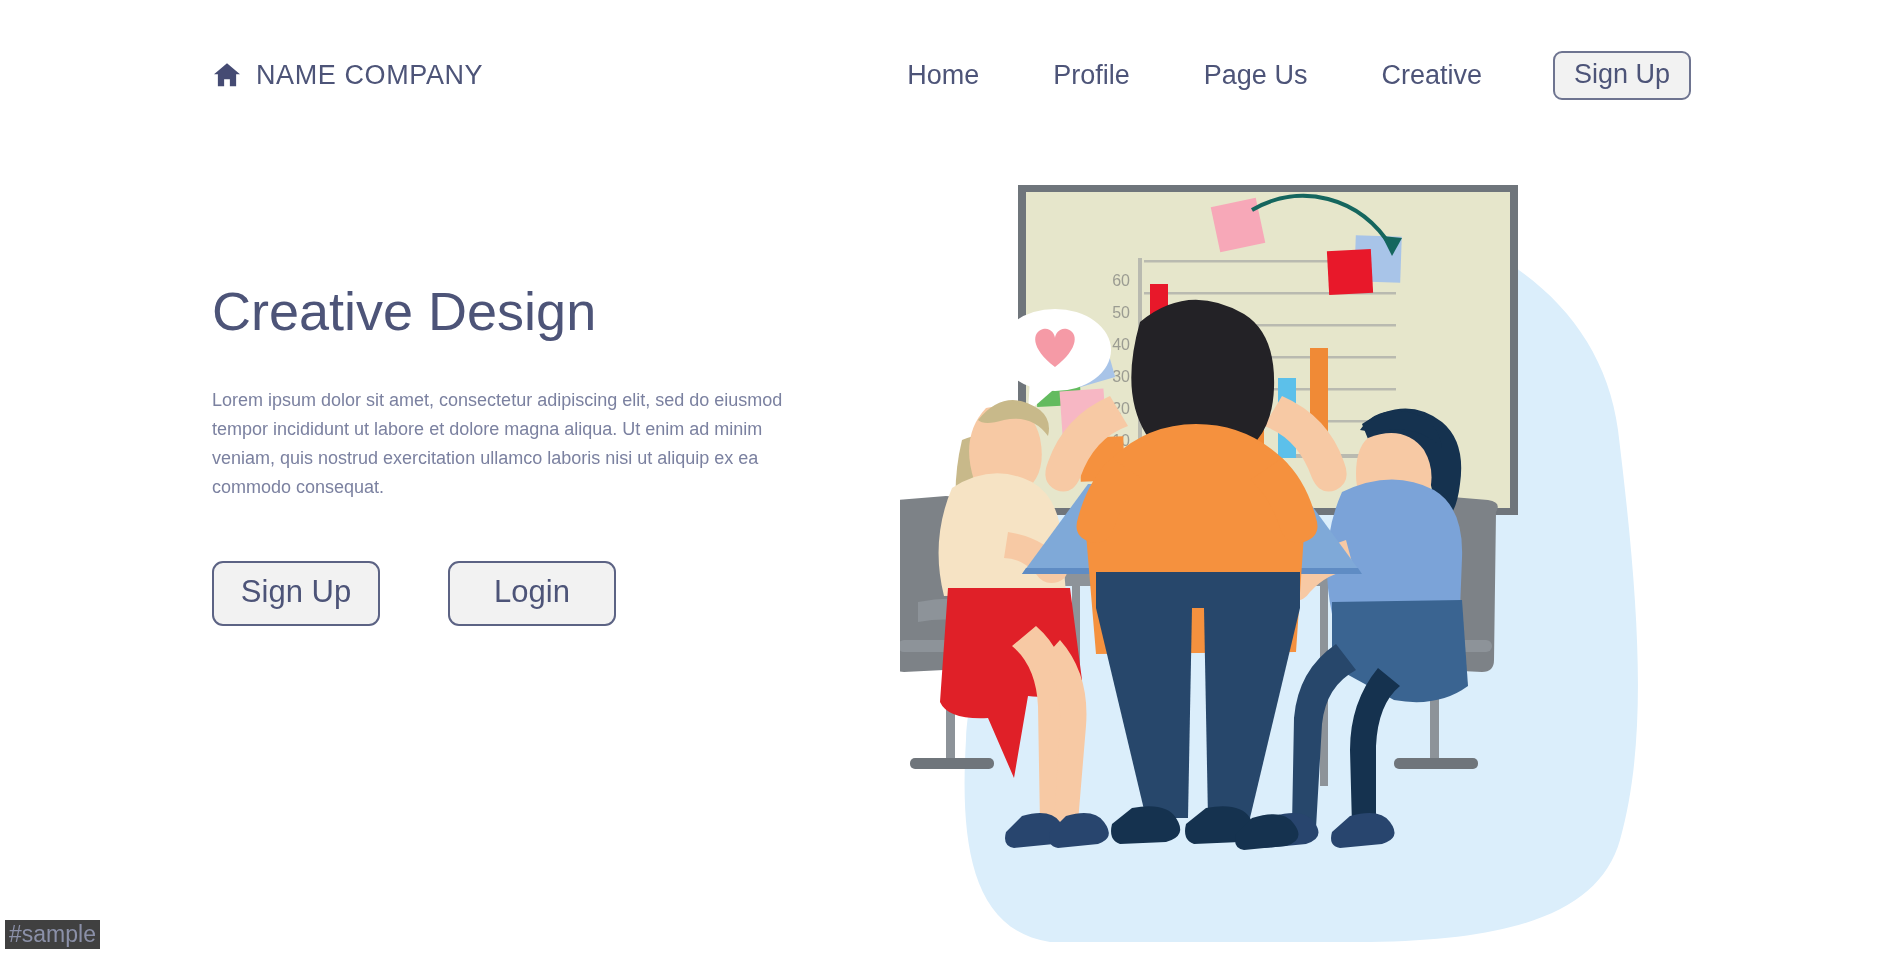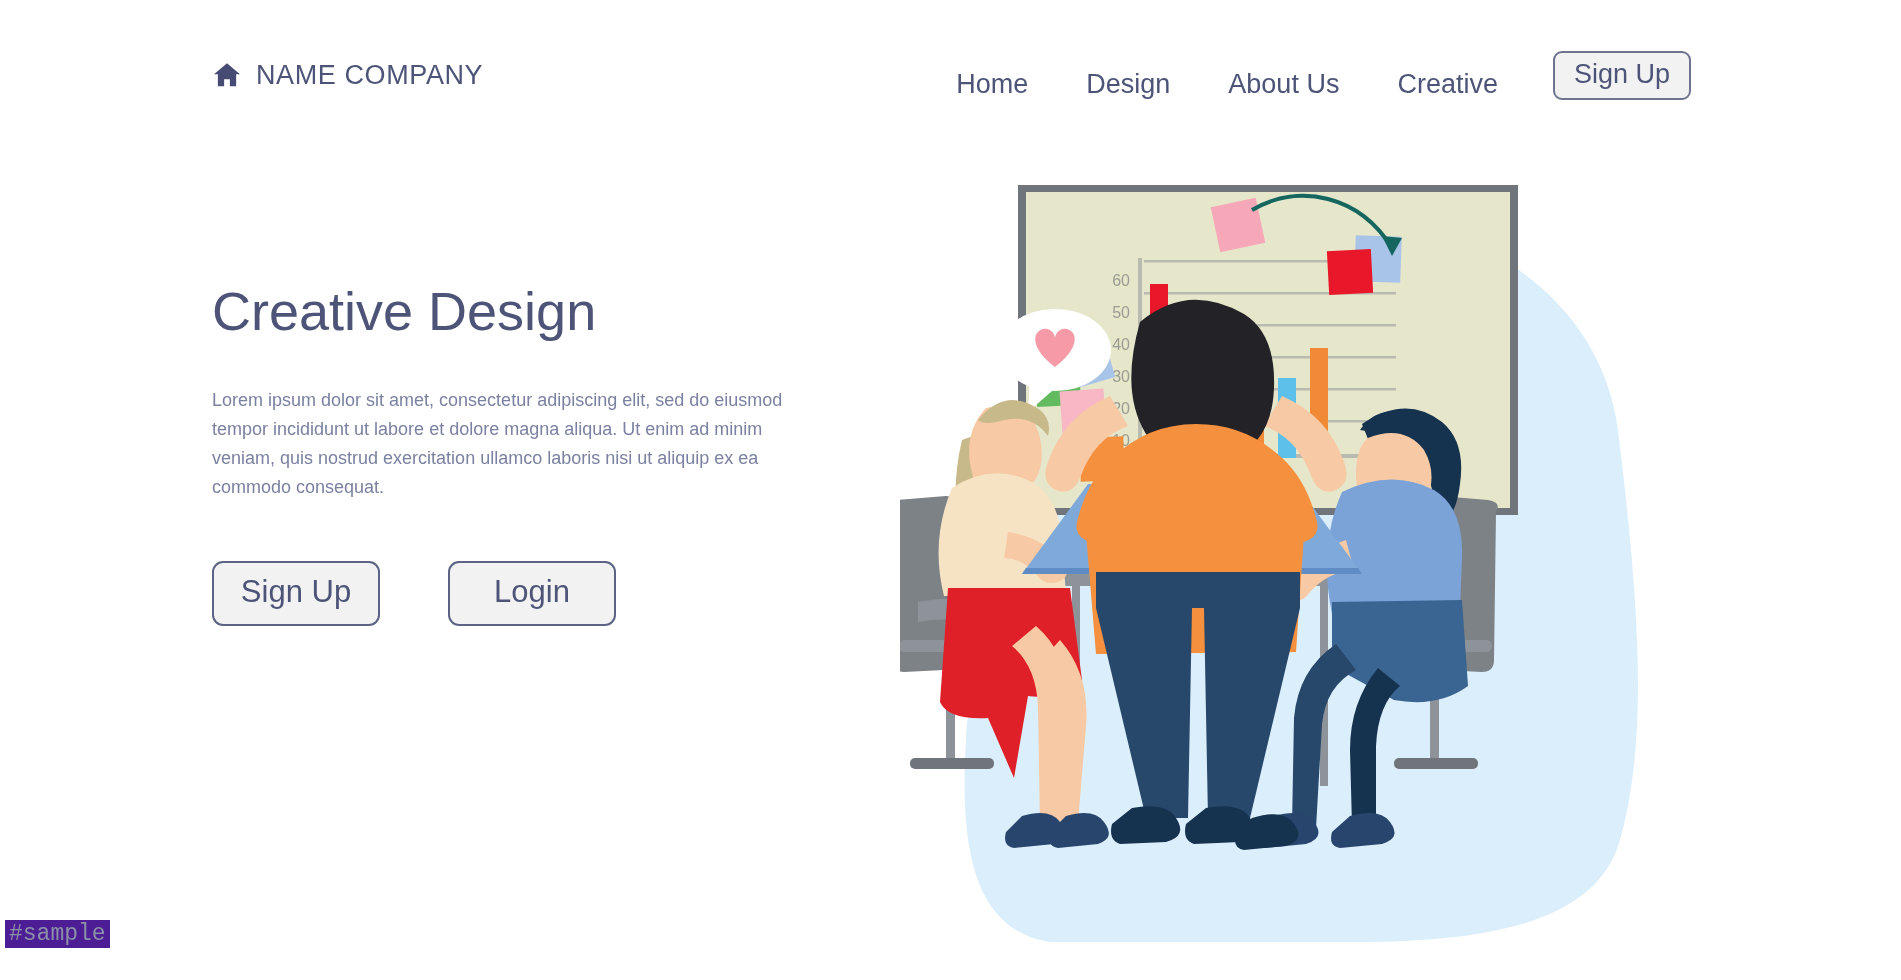--- a/index.html
+++ b/index.html
@@ -16,21 +16,21 @@
     position: absolute; top: 0; left: 0; width: 1901px; height: 150px;
     display: flex; align-items: center; justify-content: space-between;
     padding: 0 210px 0 212px;
   }
   .brand { display: flex; align-items: center; gap: 14px; }
   .brand-icon { width: 30px; height: 30px; display: block; }
   .brand-name {
     font-size: 27px; letter-spacing: 0.6px; color: #4d5478; font-weight: 400;
     white-space: nowrap;
   }
-  .nav { display: flex; align-items: flex-end; gap: 0; }
+  .nav { display: flex; align-items: center; gap: 16px; }
   .nav-link {
     font-size: 27px; color: #4d5478; text-decoration: none;
     padding: 0 29px; white-space: nowrap; cursor: pointer;
   }
   .nav-signup {
     margin-left: 26px;
     font-size: 27px; color: #4d5478;
     border: 2px solid #6e7490; border-radius: 9px;
     background: #f2f2f2;
     padding: 6px 19px 8px;
@@ -61,45 +61,44 @@
   }
   .btn.login { width: 168px; }
 
   
   .illus { position: absolute; left: 900px; top: 140px; width: 820px; height: 840px; text-align: right; }
   .illus svg { display: block; }
 
   
   .watermark {
     position: absolute; left: 5px; top: 920px;
-    font-size: 23px; color: #8b90a8; background: #4c1d95;
+    font-size: 23px; color: #8b90a8; background: #404040;
     padding: 1px 4px;
-    font-family: Liberation Mono, monospace;
   }
 </style>
 </head>
 <body>
 
 <div class="page">
 
   <div class="header">
 
     <div class="brand">
       <span class="brand-icon">
         <svg width="30" height="30" viewBox="0 0 24 24">
           <path d="M12 2.6 1.6 11.4h3.1V21h5.0v-5.6h4.6V21h5.0v-9.6h3.1z" fill="#454b73"></path>
         </svg>
       </span>
       <span class="brand-name">NAME COMPANY</span>
     </div>
 
     <div class="nav">
       <a class="nav-link">Home</a>
-      <a class="nav-link">Design</a>
-      <a class="nav-link">About Us</a>
+      <a class="nav-link">Profile</a>
+      <a class="nav-link">Page Us</a>
       <a class="nav-link">Creative</a>
       <button class="nav-signup">Sign Up</button>
     </div>
 
   </div>
 
   <div class="hero">
     <h2 class="hero-sub">Creative Design</h2>
     <p class="hero-text">Lorem ipsum dolor sit amet, consectetur adipiscing elit, sed do eiusmod tempor incididunt ut labore et dolore magna aliqua. Ut enim ad minim veniam, quis nostrud exercitation ullamco laboris nisi ut aliquip ex ea commodo consequat.</p>
     <div class="hero-actions">

